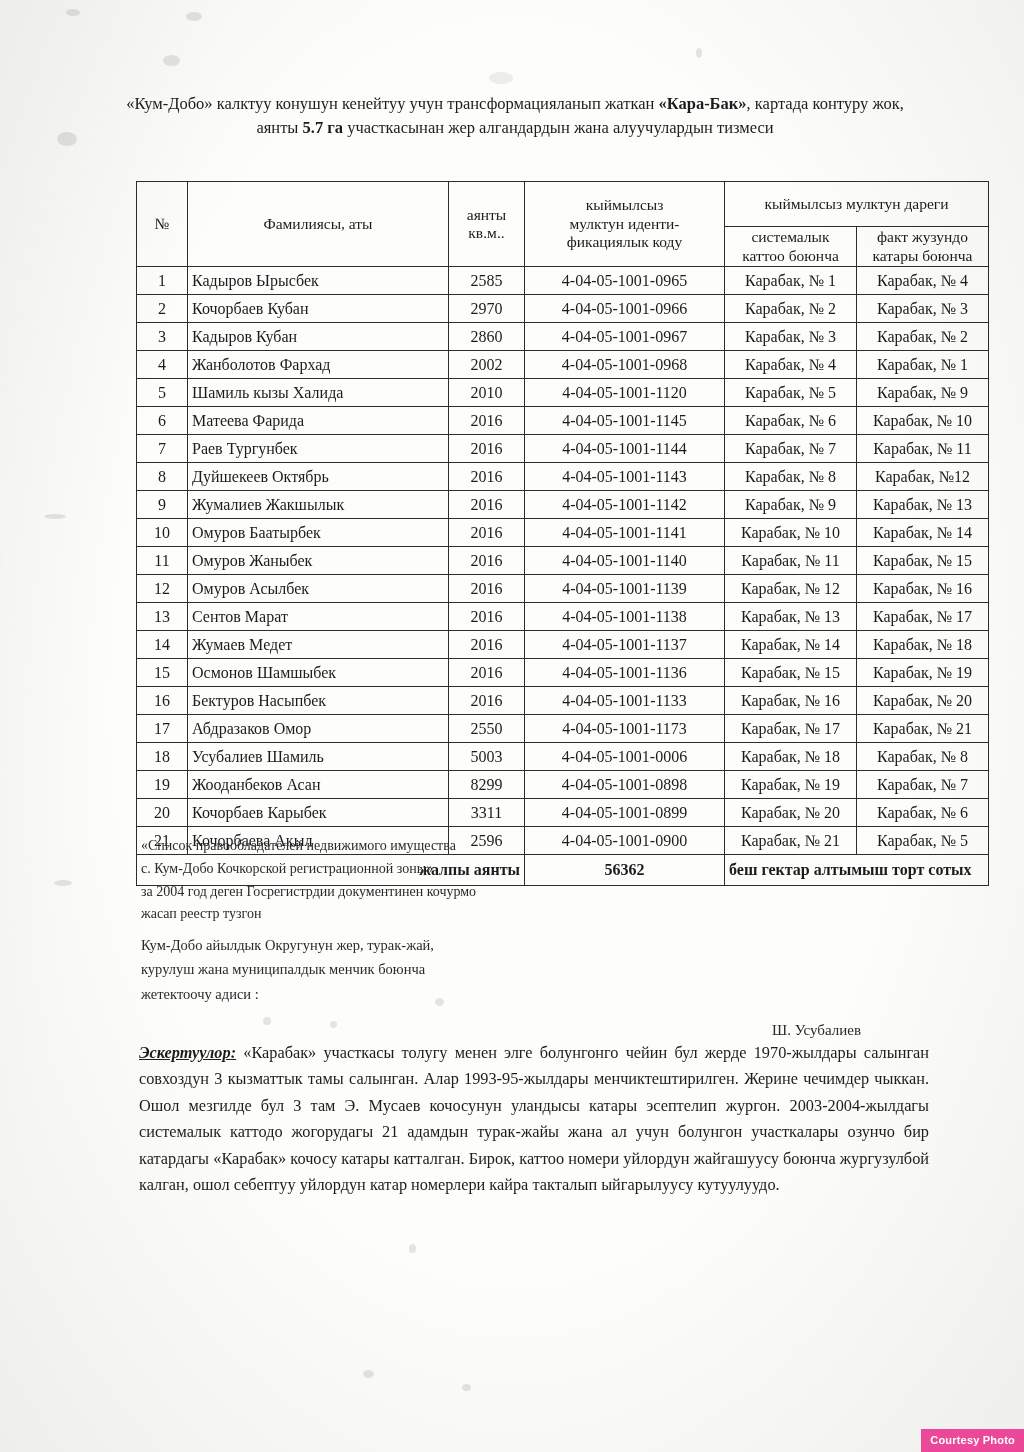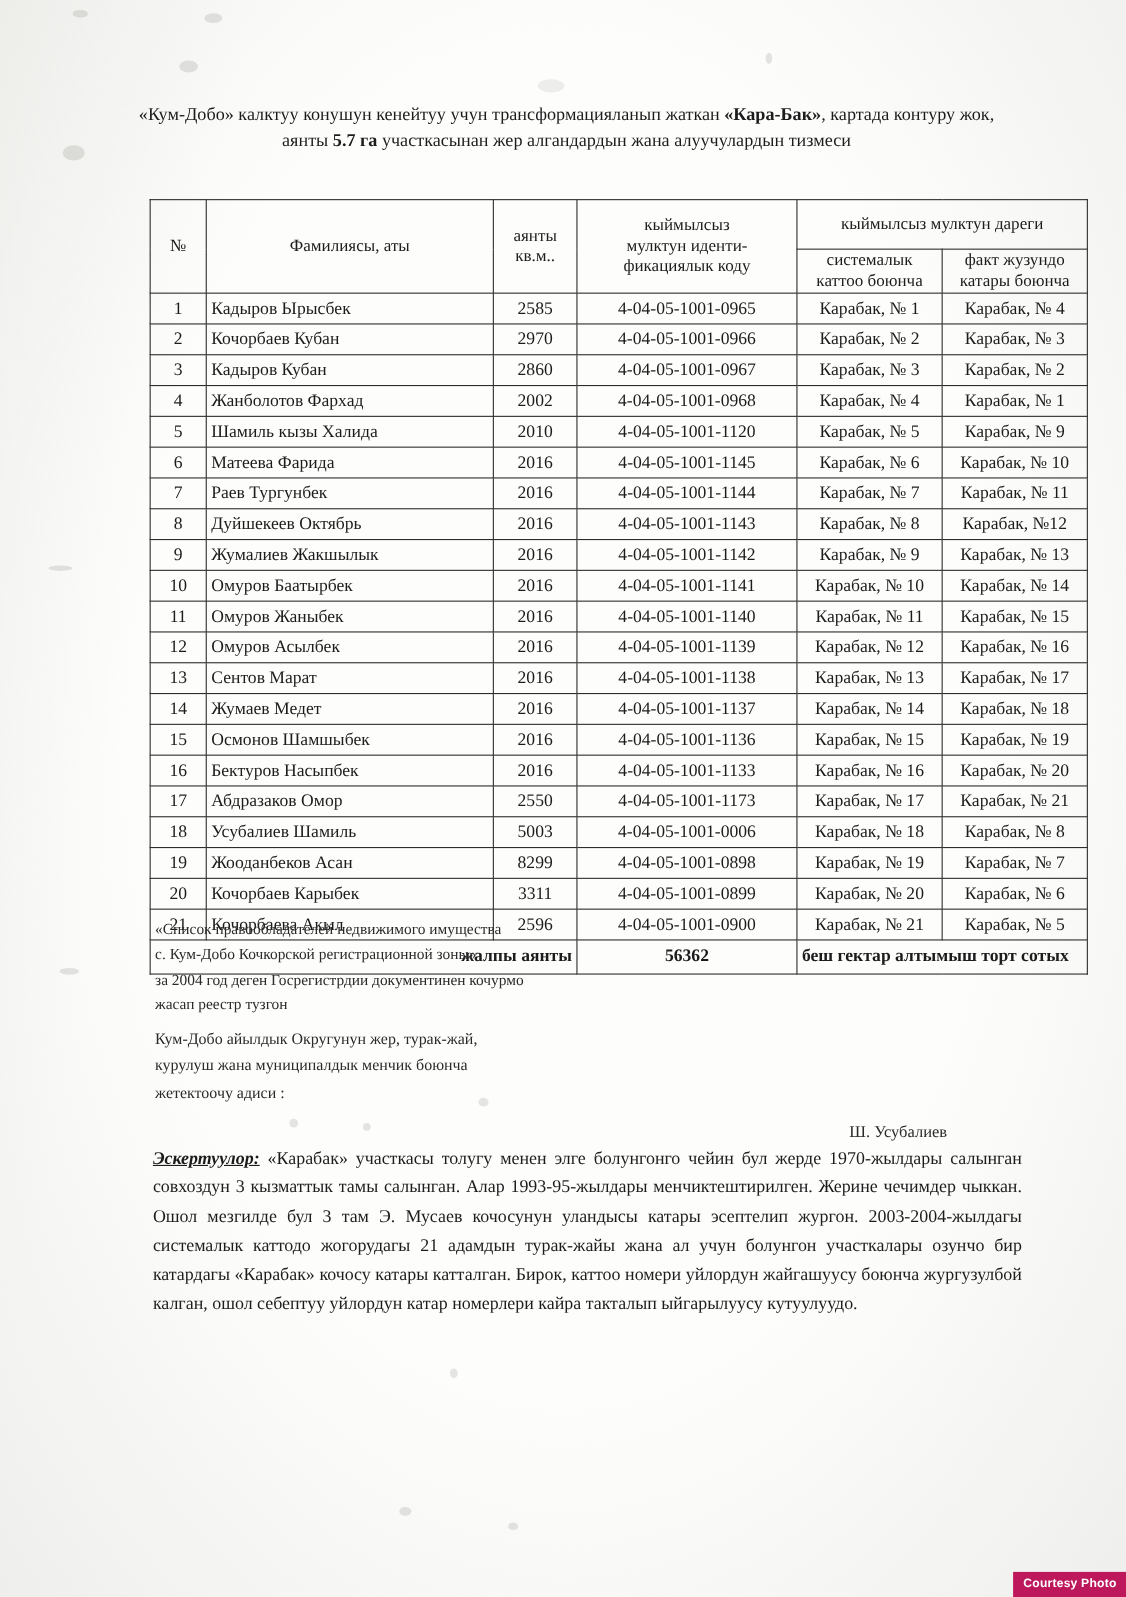--- a/index.html
+++ b/index.html
@@ -126,21 +126,21 @@
     font-weight: 700;
     font-style: italic;
     text-decoration: underline;
   }
 
   
   .courtesy {
     position: absolute;
     right: 0;
     bottom: 0;
-    background: #be185d;
+    background: #ec4899;
     color: #ffffff;
     font-family: "Liberation Sans", sans-serif;
     font-size: 11px;
     font-weight: 700;
     letter-spacing: .2px;
     padding: 5px 9px 6px 9px;
   }
 </style>
 </head>
 <body>

